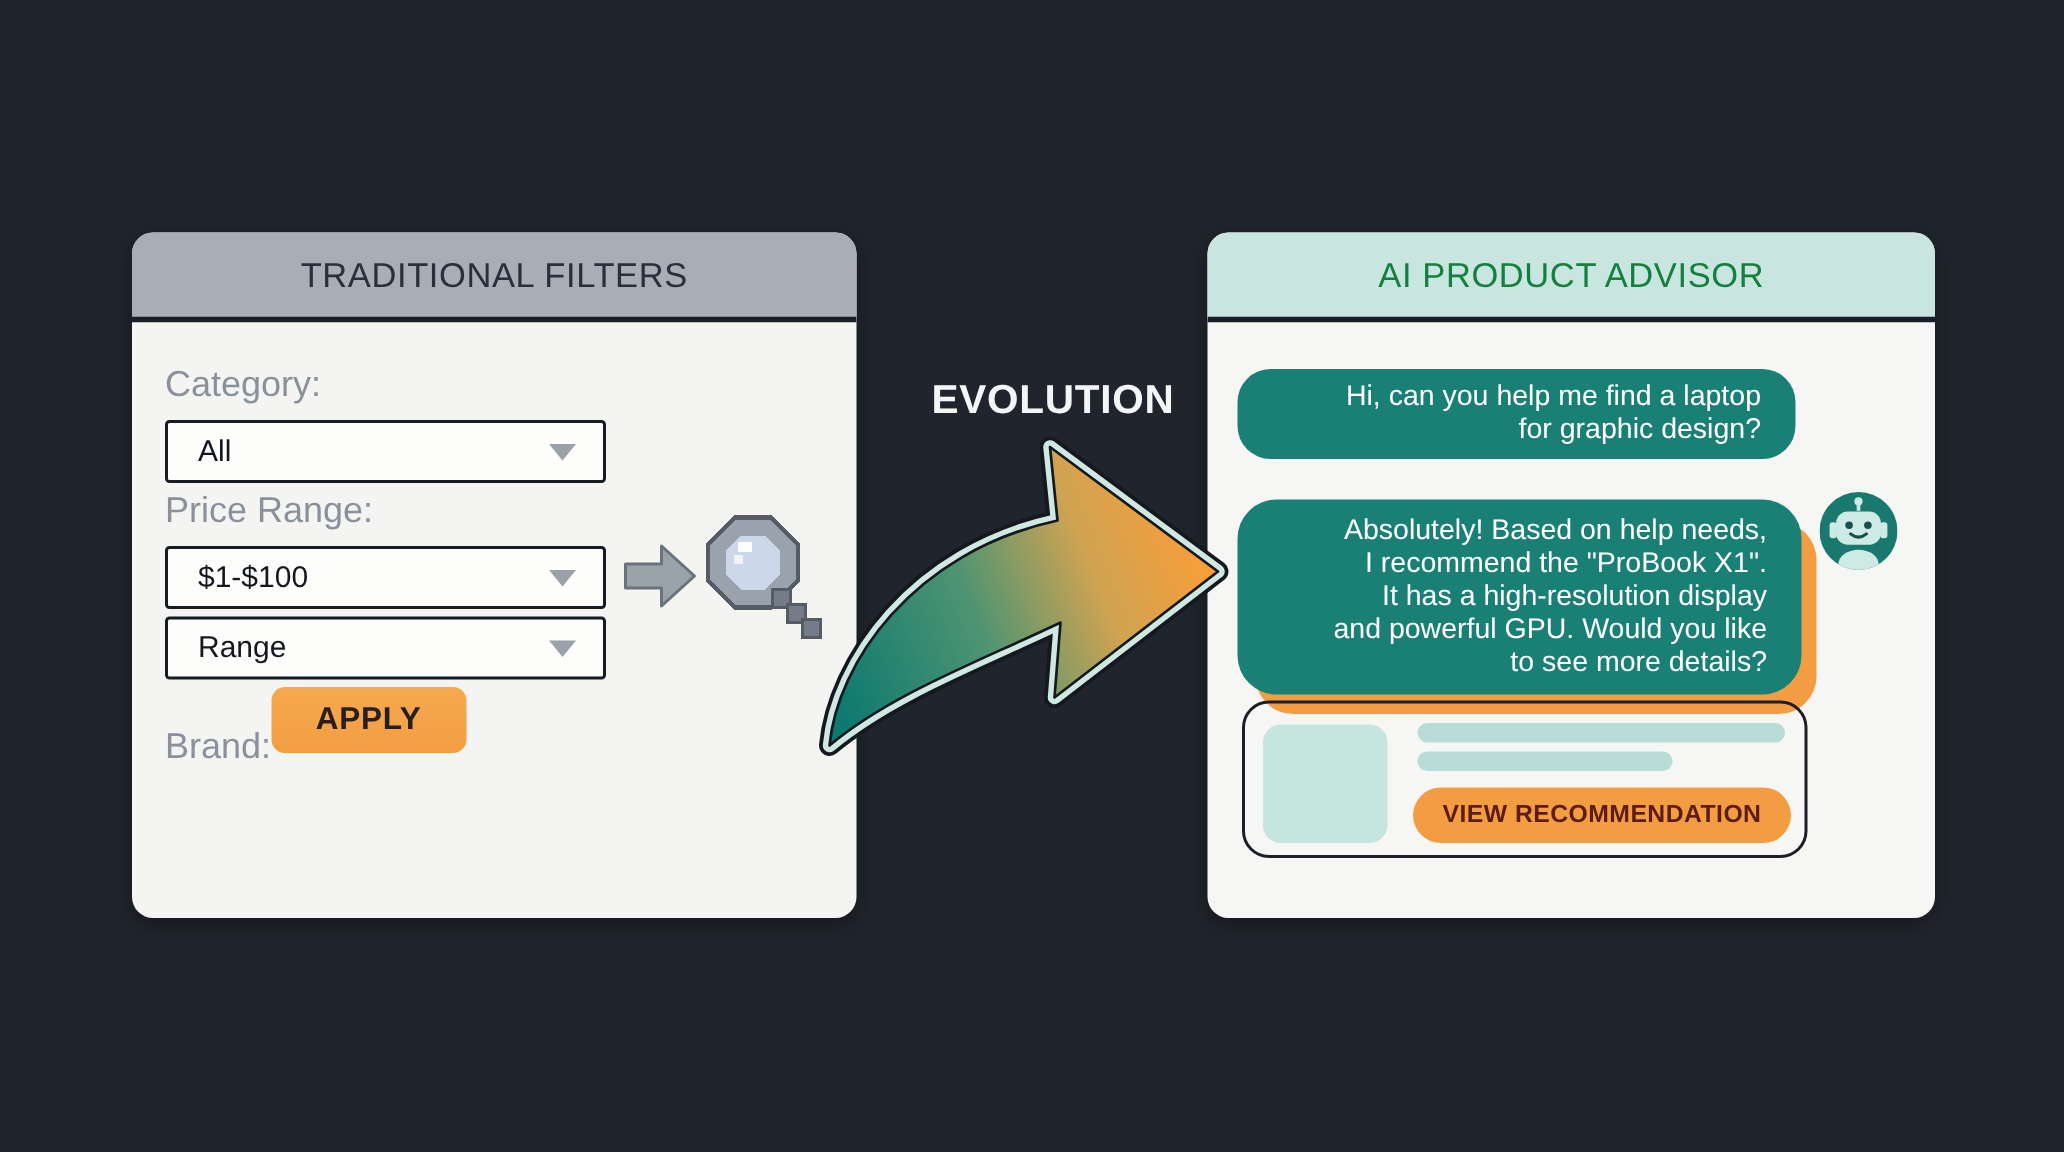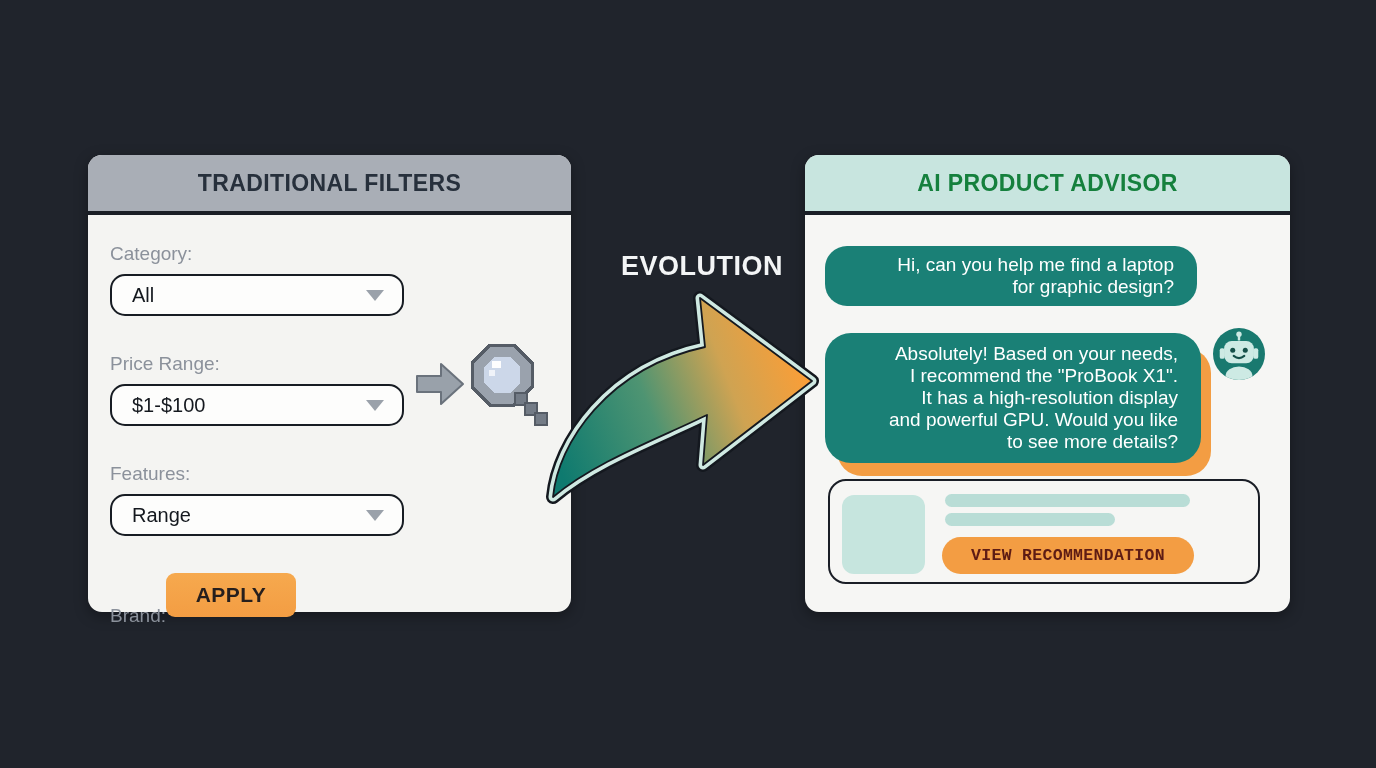--- a/index.html
+++ b/index.html
@@ -17,33 +17,33 @@
     border-radius: 14px; overflow: visible;
     box-shadow: 0 4px 14px rgba(0,0,0,0.35);
   }
   .panel-left  { left: 88px;  width: 483px; background: var(--panel-body, #f4f4f2); }
   .panel-right { left: 805px; width: 485px; background: var(--panel-body-right, #f6f6f4); }
 
   .panel-header {
     height: 60px; border-radius: 14px 14px 0 0;
     border-bottom: 4px solid #1a1e26;
     display: flex; align-items: center; justify-content: center;
-    font-size: 23px; font-weight: bold; letter-spacing: 0.4px;
+    font-size: 23px; font-weight: normal; letter-spacing: 0.4px;
   }
   .panel-left  .panel-header { background: var(--left-header-bg, #a9aeb6);  color: #27303c; }
   .panel-right .panel-header { background: var(--right-header-bg, #c8e5df); color: #15803d; }
 
   
   .form-area { padding: 28px 22px 0 22px; }
-  .field-label { font-size: 19px; color: #8b919b; margin-bottom: 9px; }
+  .field-label { font-size: 24px; color: #8b919b; margin-bottom: 9px; }
   .dropdown {
     width: 294px; height: 42px;
-    background: #fdfdfc; border: 2.5px solid #171c23; border-radius: 15px;
+    background: #fdfdfc; border: 2.5px solid #171c23; border-radius: 3px;
     display: flex; align-items: center; justify-content: space-between;
-    padding: 0 18px 0 20px; margin-bottom: 37px;
+    padding: 0 18px 0 20px; margin-bottom: 5px;
   }
   .dd-value { font-size: 20px; color: #14181e; }
   .caret {
     width: 0; height: 0;
     border-left: 9px solid transparent; border-right: 9px solid transparent;
     border-top: 11px solid #9aa1aa;
   }
   .last-row { display: flex; align-items: flex-end; }
   .apply-btn {
     width: 130px; height: 44px; margin-bottom: 19px;
@@ -65,22 +65,22 @@
     padding: 8px 23px; border-radius: 22px;
   }
   .bubble-ai {
     left: 20px; top: 118px; width: 376px;
     padding: 10px 23px; border-radius: 26px;
     box-shadow: 11px 14px 0 -1px var(--accent-orange, #f39d43);
   }
   .robot { position: absolute; left: 408px; top: 113px; width: 52px; height: 52px; }
 
   .rec-card {
-    position: absolute; left: 23px; top: 264px; width: 432px; height: 105px;
-    background: transparent; border: 2.5px solid #1a1e26; border-radius: 18px; font-family: Liberation Mono, monospace;
+    position: absolute; left: 23px; top: 252px; width: 377px; height: 105px;
+    background: transparent; border: 2.5px solid #1a1e26; border-radius: 18px;
   }
   .rec-thumb {
     position: absolute; left: 12px; top: 14px; width: 83px; height: 79px;
     background: var(--skeleton-teal, #c6e5de); border-radius: 12px;
   }
   .skel-line { position: absolute; height: 13px; border-radius: 6.5px; background: #b9ddd6; }
   .skel-line-1 { left: 115px; top: 13px; width: 245px; }
   .skel-line-2 { left: 115px; top: 32px; width: 170px; }
   .rec-btn {
     position: absolute; left: 112px; top: 56px; width: 252px; height: 37px;
@@ -118,21 +118,20 @@
 
       <div class="field">
         <div class="field-label">Price Range:</div>
         <div class="dropdown">
           <span class="dd-value">$1-$100</span>
           <span class="caret"></span>
         </div>
       </div>
 
       <div class="field">
-        <div class="field-label">Features:</div>
         <div class="dropdown">
           <span class="dd-value">Range</span>
           <span class="caret"></span>
         </div>
       </div>
 
       <div class="last-row">
         <div class="field">
           <div class="field-label">Brand:</div>
         </div>
@@ -144,21 +143,21 @@
 
   <div class="panel panel-right">
     <div class="panel-header">
       <span>AI PRODUCT ADVISOR</span>
     </div>
     <div class="chat-area">
 
       <div class="bubble bubble-user">Hi, can you help me find a laptop
 for graphic design?</div>
 
-      <div class="bubble bubble-ai">Absolutely! Based on your needs,
+      <div class="bubble bubble-ai">Absolutely! Based on help needs,
 I recommend the "ProBook X1".
 It has a high-resolution display
 and powerful GPU. Would you like
 to see more details?</div>
 
       <svg class="robot" viewBox="0 0 54 54">
         <defs>
             <clipPath id="robotClip">
               <circle cx="27" cy="27" r="27"></circle>
             </clipPath>

